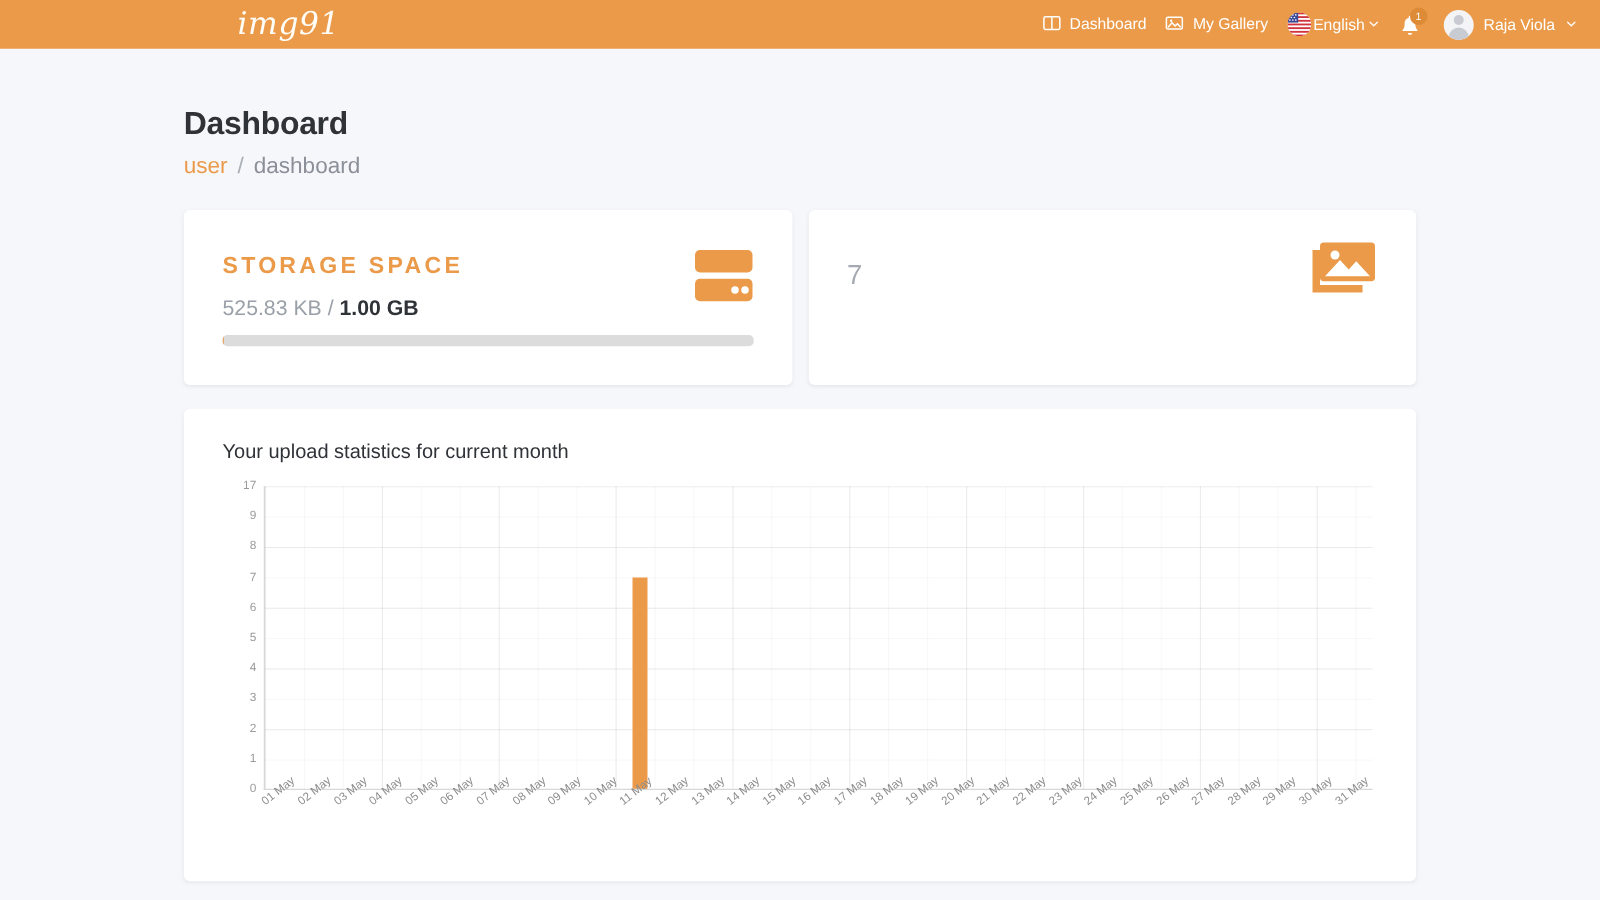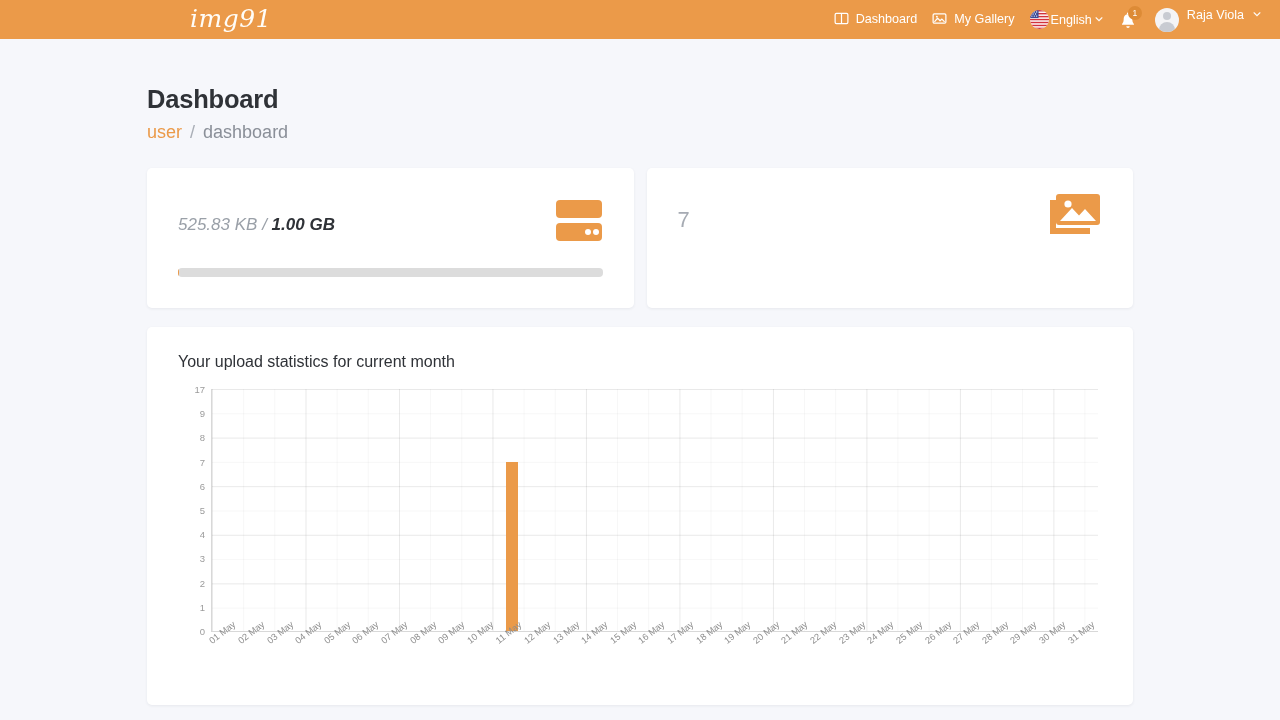--- a/index.html
+++ b/index.html
@@ -73,20 +73,21 @@
     border-radius: 8px;
     background: #dd8b36;
     color: #fff;
     font-size: 8.5px;
     line-height: 14px;
     text-align: center;
     padding: 0 3px;
   }
   .user {
     display: flex;
+    align-items: center;
     gap: 8px;
     color: #fff;
     font-size: 12.6px;
     white-space: nowrap;
   }
   .avatar {
     width: 24px; height: 24px;
     border-radius: 50%;
     background: #f4f4f6;
     position: relative;
@@ -146,21 +147,20 @@
   .stat-title {
     color: #eb9a49;
     font-size: 18.5px;
     font-weight: bold;
     letter-spacing: 2.6px;
   }
   .stat-value {
     margin-top: 14px;
     font-size: 17px;
     color: #9aa0a8;
-    font-style: italic;
   }
   .stat-value b { color: #2f3237; font-weight: bold; }
   .stat-num {
     margin-top: 6px;
     font-size: 22px;
     color: #a6abb3;
   }
   .progress {
     position: absolute;
     left: 31px; right: 31px;
@@ -343,20 +343,21 @@
 
   <div class="crumb">
     <span class="c-root">user</span>
     <span class="c-sep">/</span>
     <span>dashboard</span>
   </div>
 
   <div class="stat-row">
 
     <div class="card stat-card">
+      <div class="stat-title">STORAGE SPACE</div>
       <div class="stat-value">
         <span>525.83 KB</span>
         <span>/</span>
         <b>1.00 GB</b>
       </div>
       <div class="progress">
         <span style="width:0.05%"></span>
       </div>
       <div class="stat-icon">
         <svg width="48" height="46" viewBox="0 0 48 46" fill="#eb9a49">

